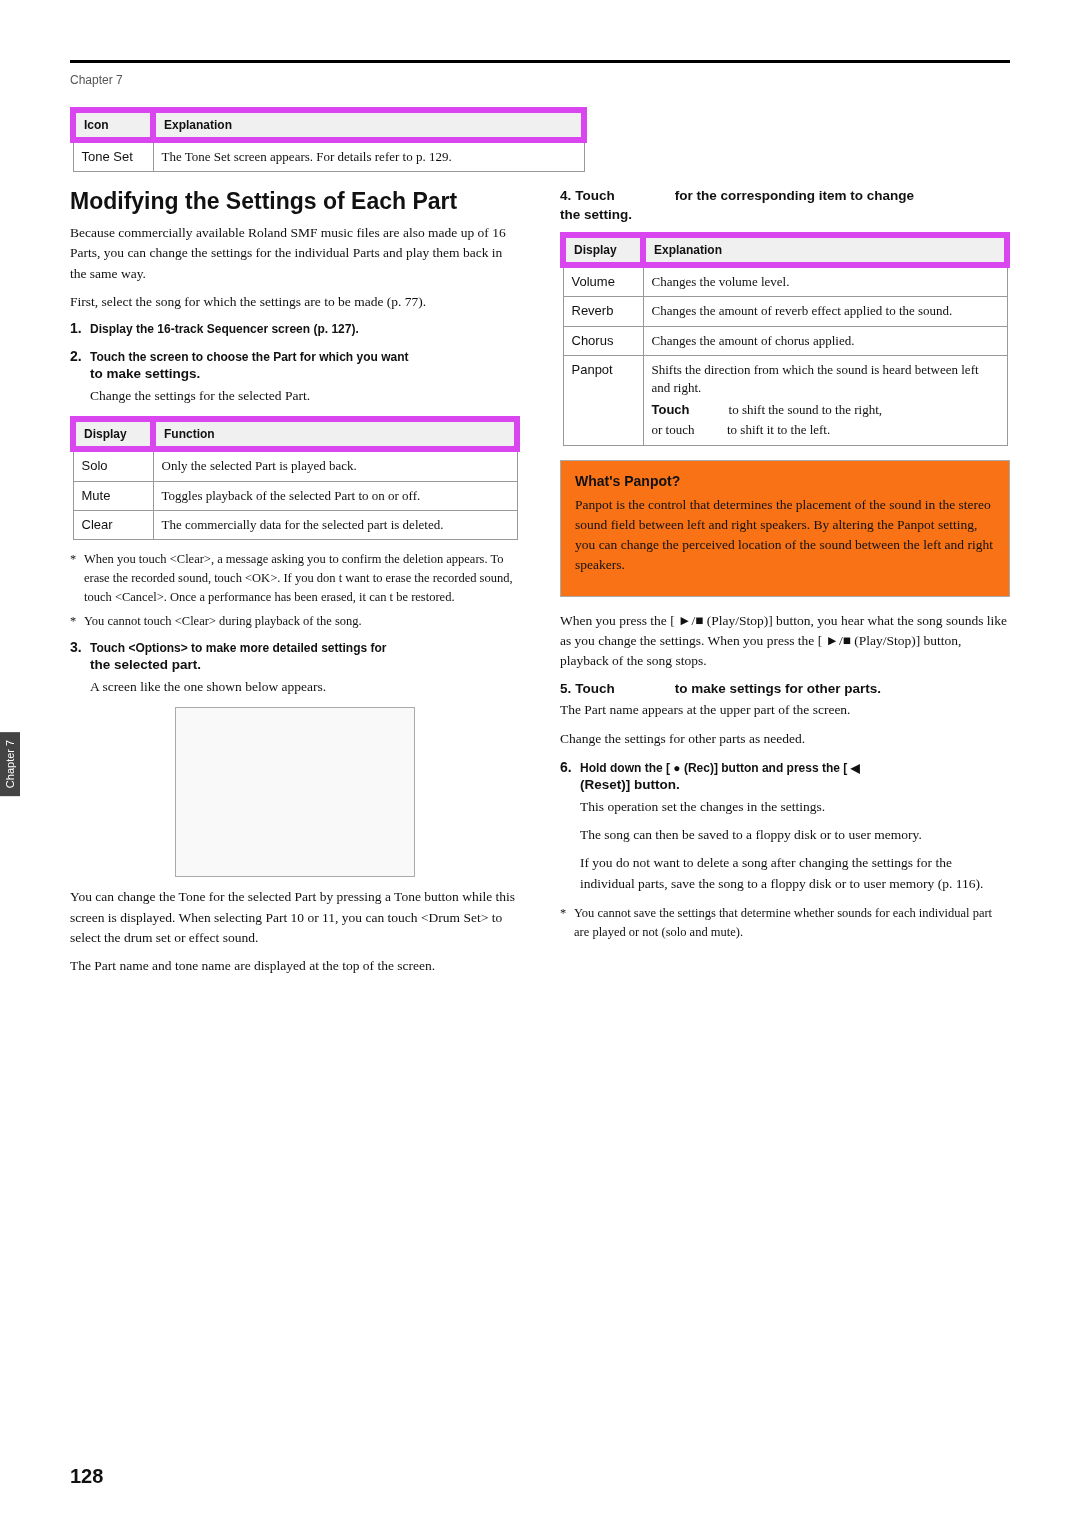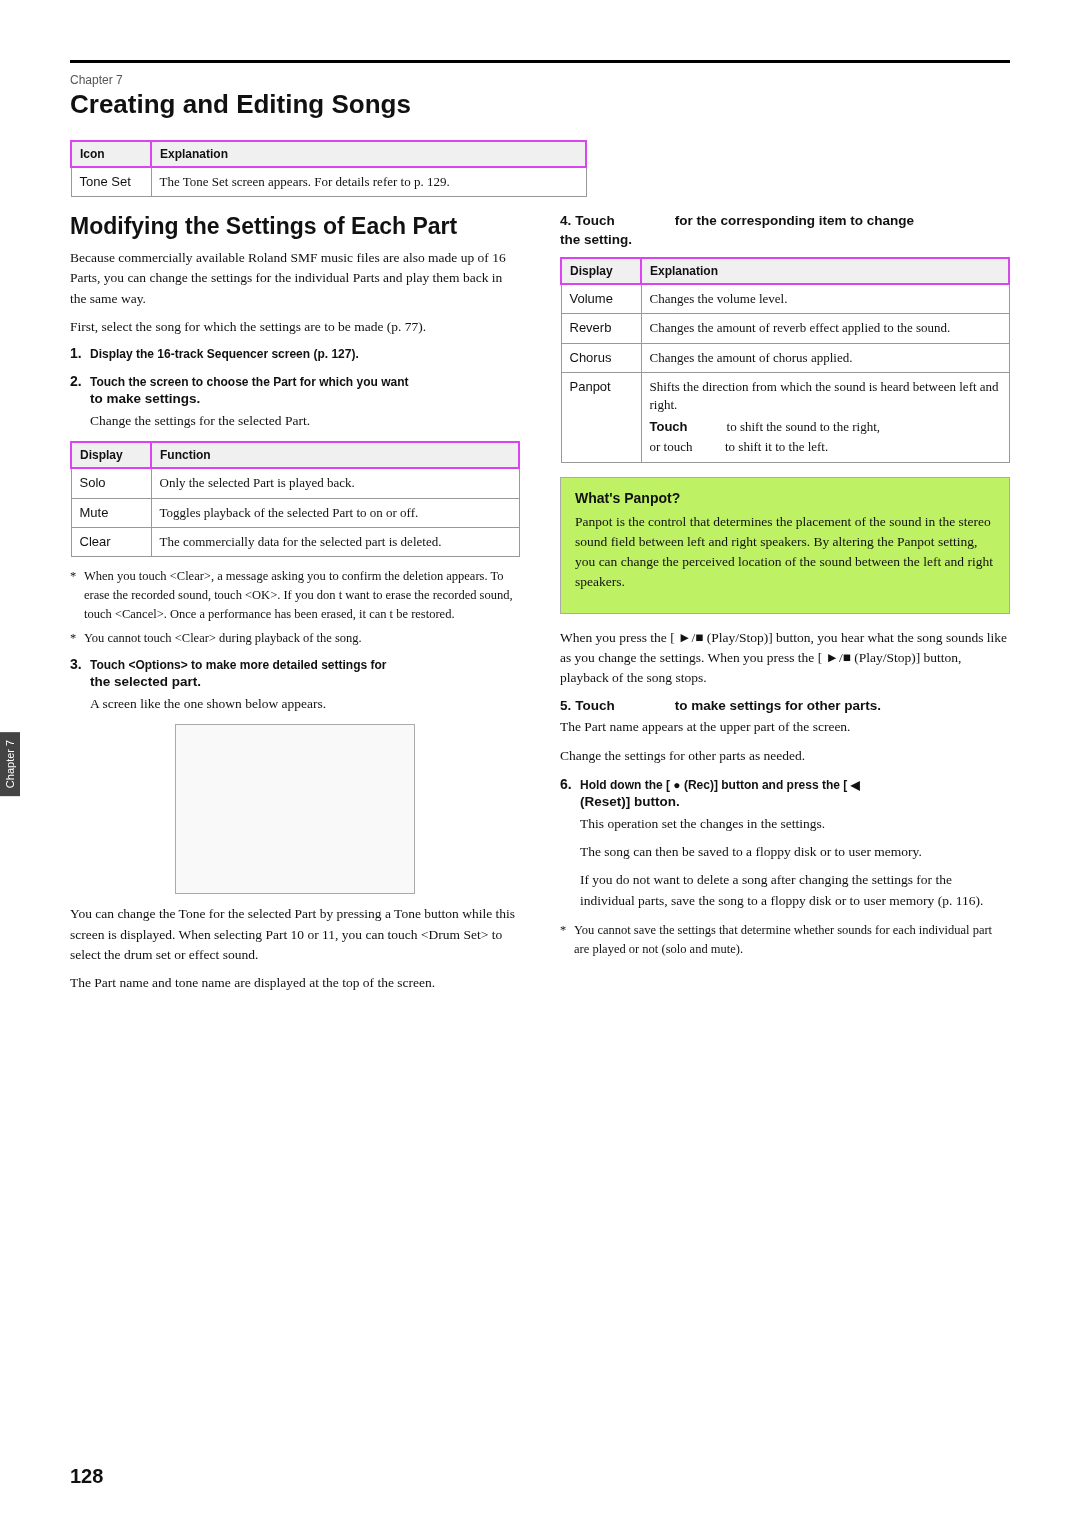--- a/index.html
+++ b/index.html
@@ -98,21 +98,21 @@
 
     
     table {
       width: 100%;
       border-collapse: collapse;
       margin-bottom: 10px;
       font-size: 13px;
     }
     th {
       background: #f0f0f0;
-      border: 2px solid #d946ef;
+      border: 6px solid #d946ef;
       padding: 5px 8px;
       text-align: left;
       font-family: Arial, sans-serif;
       font-weight: bold;
       font-size: 12px;
     }
     td {
       border: 1px solid #999;
       padding: 5px 8px;
       vertical-align: top;
@@ -171,21 +171,21 @@
       font-size: 11px;
       padding: 8px 4px;
       white-space: nowrap;
     }
 
     
     .whats-panpot {
       border: 1px solid #aaa;
       padding: 12px 14px;
       margin-bottom: 14px;
-      background: #bef264;
+      background: #f97316;
     }
     .whats-panpot-title {
       font-size: 14px;
       font-weight: bold;
       font-family: Arial, sans-serif;
       margin-bottom: 6px;
     }
     .bold-sans { font-weight: bold; font-family: Arial, sans-serif; }
 
     
@@ -203,21 +203,20 @@
   </style>
 </head>
 <body>
 
 <div class="page">
 
   <div class="chapter-tab">Chapter 7</div>
 
   <div class="chapter-heading-area">
     <div class="chapter-label">Chapter 7</div>
-    <div class="chapter-title">Creating and Editing Songs</div>
   </div>
 
   <table style="margin-bottom:16px; width:55%;">
     <thead>
       <tr>
         <th>Icon</th>
         <th>Explanation</th>
       </tr>
     </thead>
     <tbody>

